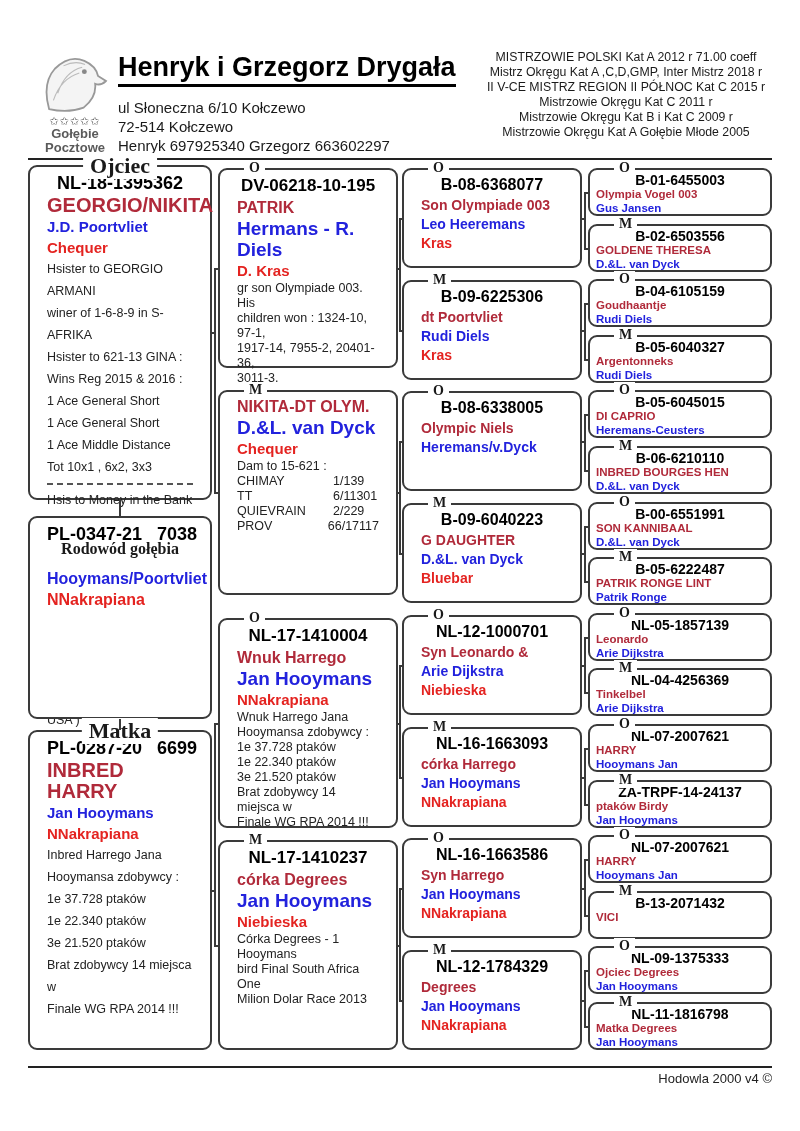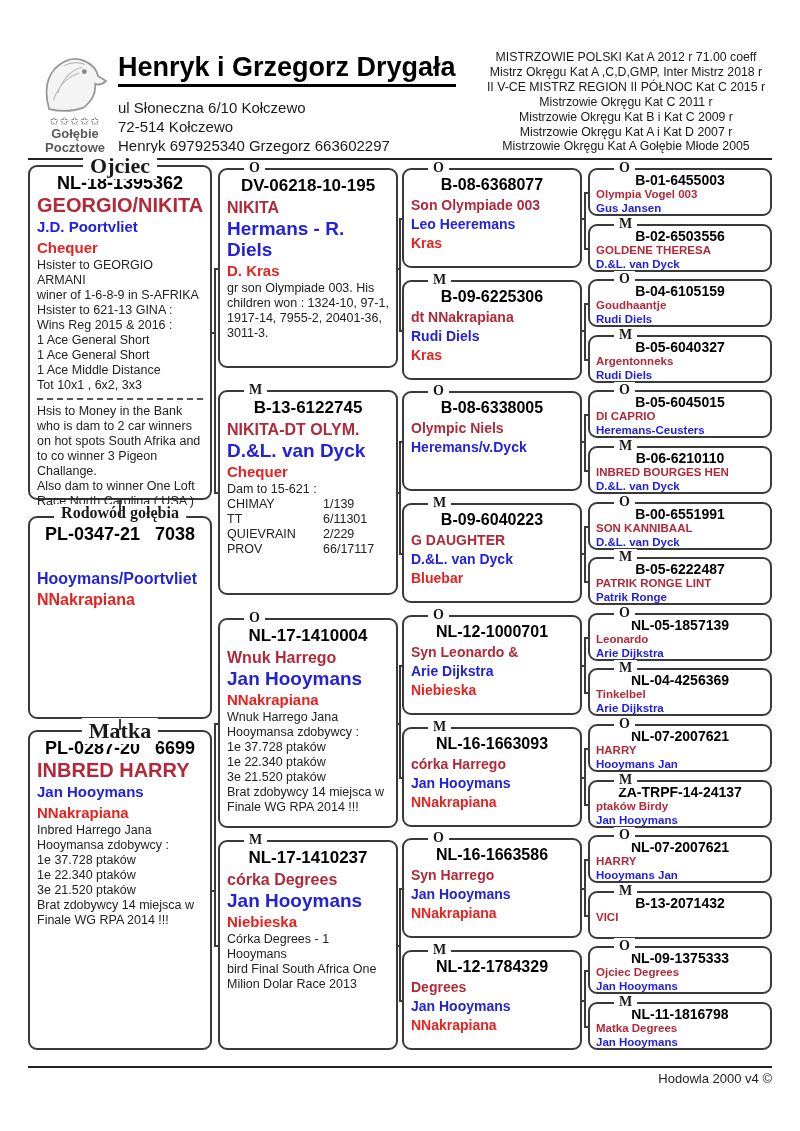--- a/index.html
+++ b/index.html
@@ -12,42 +12,42 @@
   #logo .stars{font-size:11px;letter-spacing:1px;color:#555;line-height:11px;}
   #logo .brand{font-size:13px;font-weight:bold;color:#5a5a5a;line-height:14px;}
   #title{position:absolute;left:118px;top:52px;font-size:27px;font-weight:bold;color:#000;
          border-bottom:3px solid #000;padding-bottom:1px;white-space:nowrap;}
   #address{position:absolute;left:118px;top:98px;font-size:15px;line-height:19px;color:#1a1a1a;}
   #achv{position:absolute;left:478px;top:50px;width:296px;font-size:12.3px;line-height:14.9px;
         text-align:center;color:#1a1a1a;}
 
   
   .pbox{position:absolute;background:#fff;border:2px solid #3a3a3a;border-radius:9px;
-        padding:4px 7px;box-sizing:border-box;}
+        padding:4px 17px;box-sizing:border-box;}
   .sexlabel{position:absolute;top:-10px;left:24px;background:#fff;padding:0 5px;
             font-family:"Liberation Serif",serif;font-weight:bold;font-size:14px;color:#1a1a1a;}
   .boxtitle{position:absolute;top:-14px;left:50%;transform:translateX(-50%);background:#fff;
             padding:0 7px;font-family:"Liberation Serif",serif;font-weight:bold;color:#1a1a1a;white-space:nowrap;}
   .t-big{font-size:22px;}
-  .t-mid{font-size:16px;}
+  .t-mid{font-size:16px;margin-top:36px;}
   .ring{font-weight:bold;color:#000;white-space:pre;text-align:center;}
   .name{font-weight:bold;color:#b02a3a;}
   .breeder{font-weight:bold;color:#2222dd;}
   .color{font-weight:bold;color:#e42320;}
   .notes{color:#222;white-space:pre-line;}
   .dashsep{border-top:2px dashed #555;margin:5px 0 4px 0;height:0;}
   .resrow{display:flex;font-size:12.5px;line-height:15px;color:#222;}
   .resrow .race{width:96px;}
 
   
   .g1 .ring{font-size:18px;line-height:24px;}
   .g1 .name{font-size:20px;line-height:21px;}
   .g1 .breeder{font-size:15px;line-height:21px;}
   .g1 .color{font-size:15px;line-height:21px;}
-  .g1 .notes{font-size:12.5px;line-height:15px;}
+  .g1 .notes{font-size:12.5px;line-height:22px;}
   
   .g2 .ring{font-size:17px;line-height:23px;}
   .g2 .name{font-size:16px;line-height:21px;}
   .g2 .breeder{font-size:19px;line-height:21px;}
   .g2 .color{font-size:15px;line-height:21px;}
   .g2 .notes{font-size:12.5px;line-height:15px;}
   
   .g3 .ring{font-size:16px;line-height:22px;}
   .g3 .name,.g3 .breeder,.g3 .color{font-size:14px;line-height:19px;}
   
@@ -84,21 +84,20 @@
     <div>72-514 Kołczewo</div>
     <div>Henryk 697925340 Grzegorz 663602297</div>
   </div>
 
   <div id="achv">
     <div>MISTRZOWIE POLSKI Kat A  2012 r 71.00 coeff</div>
     <div>Mistrz Okręgu Kat A ,C,D,GMP, Inter Mistrz 2018 r</div>
     <div>II V-CE MISTRZ REGION II PÓŁNOC Kat C 2015 r</div>
     <div>Mistrzowie Okręgu Kat C 2011 r</div>
     <div>Mistrzowie Okręgu Kat B i Kat C 2009 r</div>
-    <div>Mistrzowie Okręgu Kat A i Kat D 2007 r</div>
     <div>Mistrzowie Okręgu Kat A Gołębie Młode 2005</div>
   </div>
 
   <div class="hdr-rule" style="top:158px"></div>
 
   <div class="pbox g1" style="left:28px;top:165px;width:184px;height:335px;">
     <span class="boxtitle t-big">Ojciec</span>
     <div class="ring">NL-18-1395362</div>
     <div class="name">GEORGIO/NIKITA</div>
     <div class="breeder">J.D. Poortvliet</div>
@@ -142,31 +141,30 @@
 3e 21.520 ptaków
 Brat zdobywcy 14 miejsca w
 Finale WG RPA 2014 !!!</div>
   </div>
 
   <div id="footer-rule"></div>
   <div id="footer-text">Hodowla 2000 v4 ©</div>
 <div class="pbox g2" style="left: 218px; top: 168px; width: 180px; height: 200px;">
       <span class="sexlabel">O</span>
       <div class="ring">DV-06218-10-195</div>
-      <div class="name">NIKITA</div>
+      <div class="name">PATRIK</div>
       <div class="breeder">Hermans - R. Diels</div>
       <div class="color">D. Kras</div>
       <div class="notes">gr son Olympiade 003. His
 children won : 1324-10, 97-1,
 1917-14, 7955-2, 20401-36,
 3011-3.</div>
     </div>
     <div class="pbox g2" style="left: 218px; top: 390px; width: 180px; height: 205px;">
       <span class="sexlabel">M</span>
-      <div class="ring">B-13-6122745</div>
       <div class="name">NIKITA-DT OLYM.</div>
       <div class="breeder">D.&amp;L. van Dyck</div>
       <div class="color">Chequer</div>
       <div class="notes">Dam to 15-621 :</div>
       <div class="resrow">
         <span class="race">CHIMAY</span>
         <span class="score">1/139</span>
       </div>
       <div class="resrow">
         <span class="race">TT</span>
@@ -208,21 +206,21 @@
     <div class="pbox g3" style="left: 402px; top: 168px; width: 180px; height: 100px;">
       <span class="sexlabel">O</span>
       <div class="ring">B-08-6368077</div>
       <div class="name">Son Olympiade 003</div>
       <div class="breeder">Leo Heeremans</div>
       <div class="color">Kras</div>
     </div>
     <div class="pbox g3" style="left: 402px; top: 280px; width: 180px; height: 100px;">
       <span class="sexlabel">M</span>
       <div class="ring">B-09-6225306</div>
-      <div class="name">dt NNakrapiana</div>
+      <div class="name">dt Poortvliet</div>
       <div class="breeder">Rudi Diels</div>
       <div class="color">Kras</div>
     </div>
     <div class="pbox g3" style="left: 402px; top: 391px; width: 180px; height: 100px;">
       <span class="sexlabel">O</span>
       <div class="ring">B-08-6338005</div>
       <div class="name">Olympic Niels</div>
       <div class="breeder">Heremans/v.Dyck</div>
     </div>
     <div class="pbox g3" style="left: 402px; top: 503px; width: 180px; height: 100px;">

